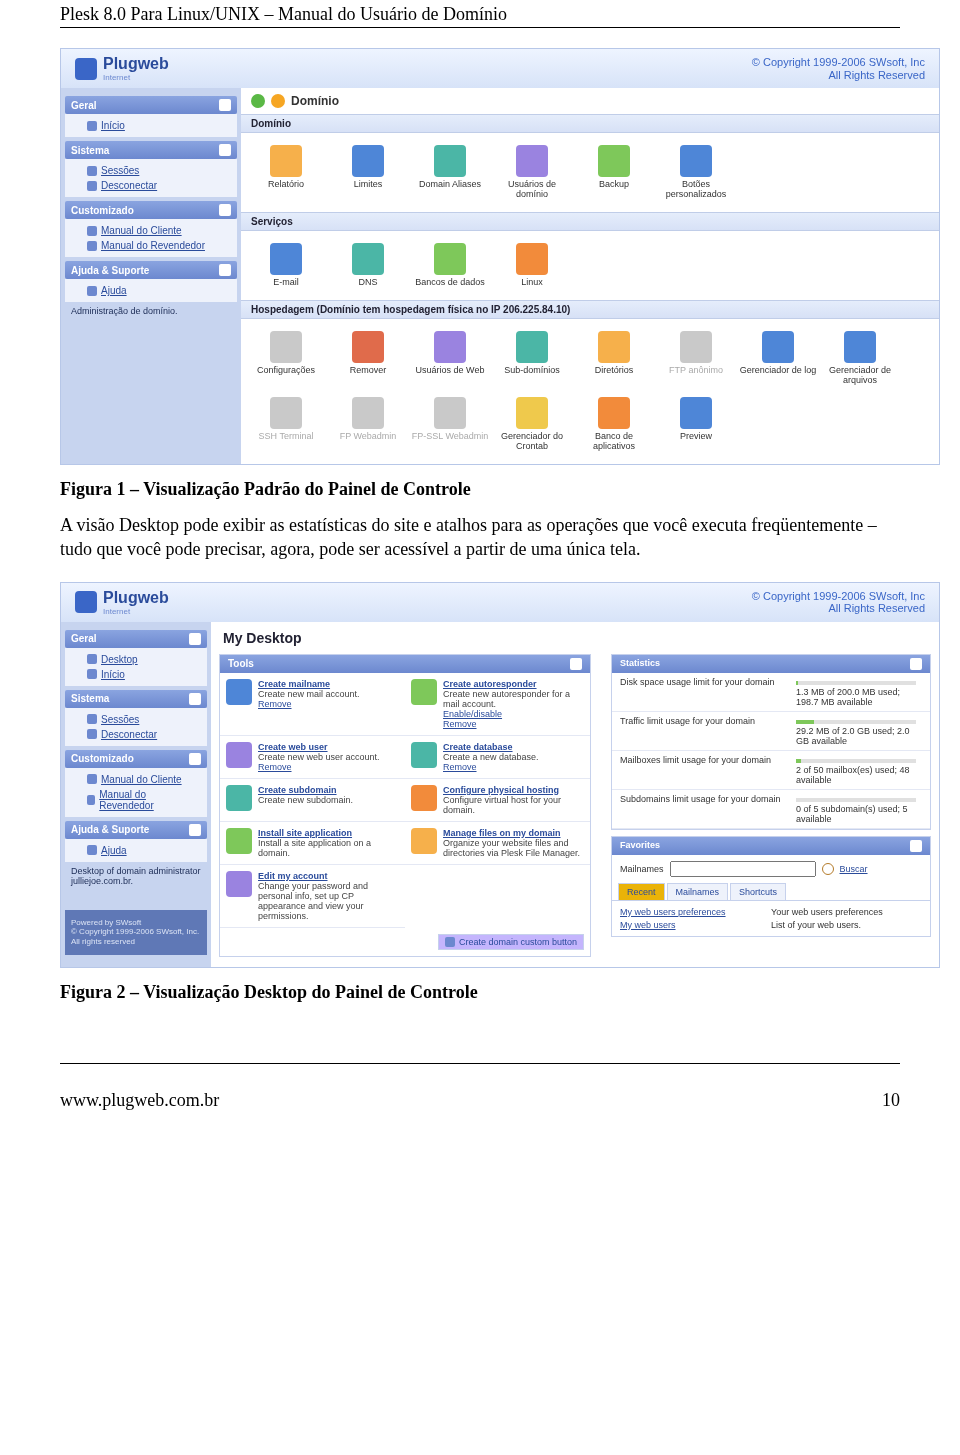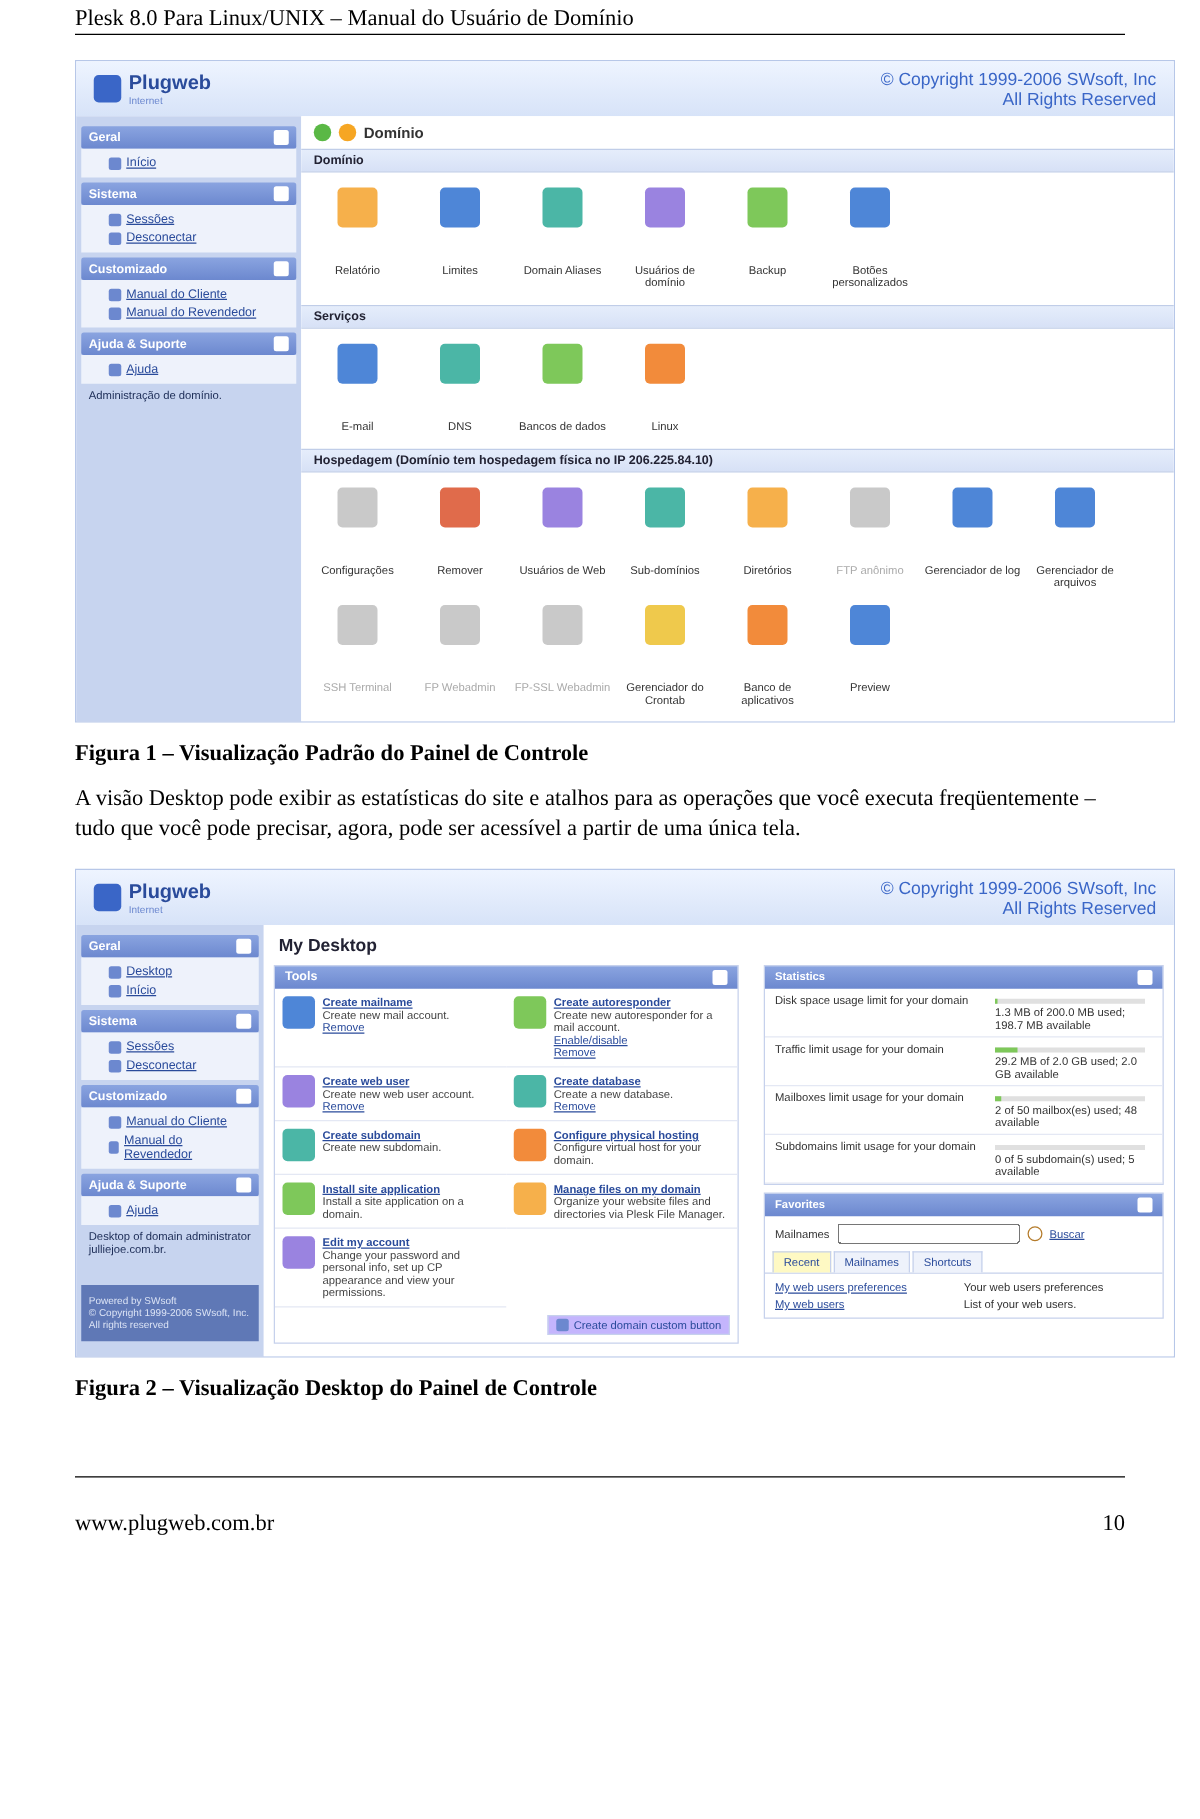--- a/index.html
+++ b/index.html
@@ -7,39 +7,39 @@
   .header-line { font-size:18px; padding-top:4px; }
   hr { border:none; border-top:1px solid #000; margin:2px 0 20px 0; }
   .caption { font-size:18px; font-weight:bold; margin:14px 0; }
   .para { font-size:18px; line-height:1.32; margin:10px 0 20px 0; }
   .footer-row { display:flex; justify-content:space-between; font-size:18px; padding:6px 0 20px 0; }
   
   .shot { width:878px; font-family:"Segoe UI",Arial,sans-serif; font-size:10px; color:#333; border:1px solid #b7c7e8; background:#fff; margin-bottom:6px; }
   .shot .banner { background:linear-gradient(#eef4ff,#d7e3f8); display:flex; justify-content:space-between; align-items:center; padding:6px 14px; }
   .shot .banner .logo { display:flex; align-items:center; gap:6px; font-size:16px; font-weight:bold; color:#2a4b9b; }
   .shot .banner .logo .mark { width:22px; height:22px; background:#3a66c7; border-radius:4px; display:inline-block; }
-  .shot .banner .copy { color:#3a66c7; font-size:14px; text-align:right; line-height:1.15; }
+  .shot .banner .copy { color:#3a66c7; font-size:11px; text-align:right; line-height:1.15; }
   .shot .body { display:flex; }
   .sidebar { width:172px; background:#c7d4ef; padding:4px; }
   .sidecat { background:linear-gradient(#8aa4e0,#6c88cf); color:#fff; font-weight:bold; padding:3px 6px; border-radius:2px; display:flex; justify-content:space-between; align-items:center; margin-top:4px; }
   .sidecat .chev { width:12px;height:12px;background:#fff;border-radius:2px;display:inline-block;}
   .sideitems { background:#eef2fb; padding:4px 6px; }
   .sideitem { color:#2a4b9b; padding:2px 16px; display:flex; align-items:center; gap:4px; }
   .sideitem .dot { width:10px;height:10px;background:#6c88cf; display:inline-block; border-radius:2px;}
   .sideitem.link { text-decoration:underline; cursor:pointer; }
   .sidebar .helptext { color:#1b2b55; padding:4px 6px; font-size:9px; }
   .content { flex:1; background:#fff; }
   .crumbs { padding:6px 10px; display:flex; align-items:center; gap:6px; font-weight:bold; color:#333; font-size:12px; }
   .crumbs .b { width:14px;height:14px;border-radius:50%; display:inline-block;}
   .b.green{background:#5ab845;} .b.orange{background:#f6a623;}
   .secthead { background:linear-gradient(#e5edfb,#d7e1f6); color:#223; font-weight:bold; padding:3px 10px; border-top:1px solid #c0cde8; border-bottom:1px solid #c0cde8; font-size:10px;}
   .iconrow { display:flex; flex-wrap:wrap; padding:8px 6px; gap:4px 4px; }
   .iconbtn { width:78px; display:flex; flex-direction:column; align-items:center; text-align:center; gap:3px; padding:4px 0; }
   .iconbtn .ic { width:32px; height:32px; border-radius:4px; }
-  .iconbtn .lbl { font-size:9px; color:#333; line-height:1.1;margin-top:27px; }
+  .iconbtn .lbl { font-size:9px; color:#333; line-height:1.1; }
   .iconbtn.dis .lbl { color:#aaa; }
   .ic.folder{background:#f6b04b;} .ic.blue{background:#4e86d7;} .ic.teal{background:#4bb6a6;}
   .ic.purple{background:#9a83e0;} .ic.green{background:#7ec85a;} .ic.grey{background:#c9c9c9;}
   .ic.red{background:#e06b4b;} .ic.yellow{background:#efc94c;} .ic.orange{background:#f28b3b;}
   
   .deskhead { font-size:14px; color:#223; padding:8px 12px; font-weight:600; }
   .cols { display:flex; gap:20px; padding:0 8px 10px 8px; }
   .panel { border:1px solid #c6d1ec; }
   .panelhd { background:linear-gradient(#8aa4e0,#6c88cf); color:#fff; font-weight:bold; padding:3px 8px; display:flex; justify-content:space-between; }
   .panelhd .chev { width:12px;height:12px;background:#fff;border-radius:2px;display:inline-block;}
@@ -57,21 +57,21 @@
   .statrow .k { width:168px; color:#333; }
   .statrow .v { flex:1; color:#333; }
   .bar { height:4px; background:#e0e0e0; width:120px; display:inline-block; position:relative; margin-right:6px;}
   .bar::before { content:""; position:absolute; left:0; top:0; bottom:0; background:#7ec85a; }
   .bar.p1::before{width:2%;} .bar.p15::before{width:15%;} .bar.p4::before{width:4%;} .bar.p0::before{width:0%;}
   .fav { font-size:9px; }
   .favrow { padding:6px 8px; display:flex; align-items:center; gap:6px; }
   .favrow input { font-size:9px; padding:1px; width:140px; }
   .tabs { display:flex; border-bottom:1px solid #c6d1ec; padding:0 6px;}
   .tab { padding:3px 8px; border:1px solid #c6d1ec; border-bottom:none; background:#eef2fb; color:#2a4b9b; font-size:9px; margin-right:2px;}
-  .tab.active { background:#fef9c3; }
+  .tab.active { background:#eab308; }
   .favlinks { padding:6px 8px; display:grid; grid-template-columns:1fr 1fr; row-gap:3px;}
   .favlinks a { color:#2a4b9b; text-decoration:underline; }
   .createbar { padding:6px; text-align:right; }
   .createbar .pill { display:inline-flex; align-items:center; gap:4px; background:#c4b5fd; border:1px solid #c6d1ec; padding:2px 6px; color:#2a4b9b; font-size:9px;}
   .sidefoot { background:#5f78b6; color:#dbe3f5; font-size:8px; padding:8px 6px; margin-top:20px; line-height:1.2;}
 </style>
 </head>
 <body>
 
 <div class="page">

